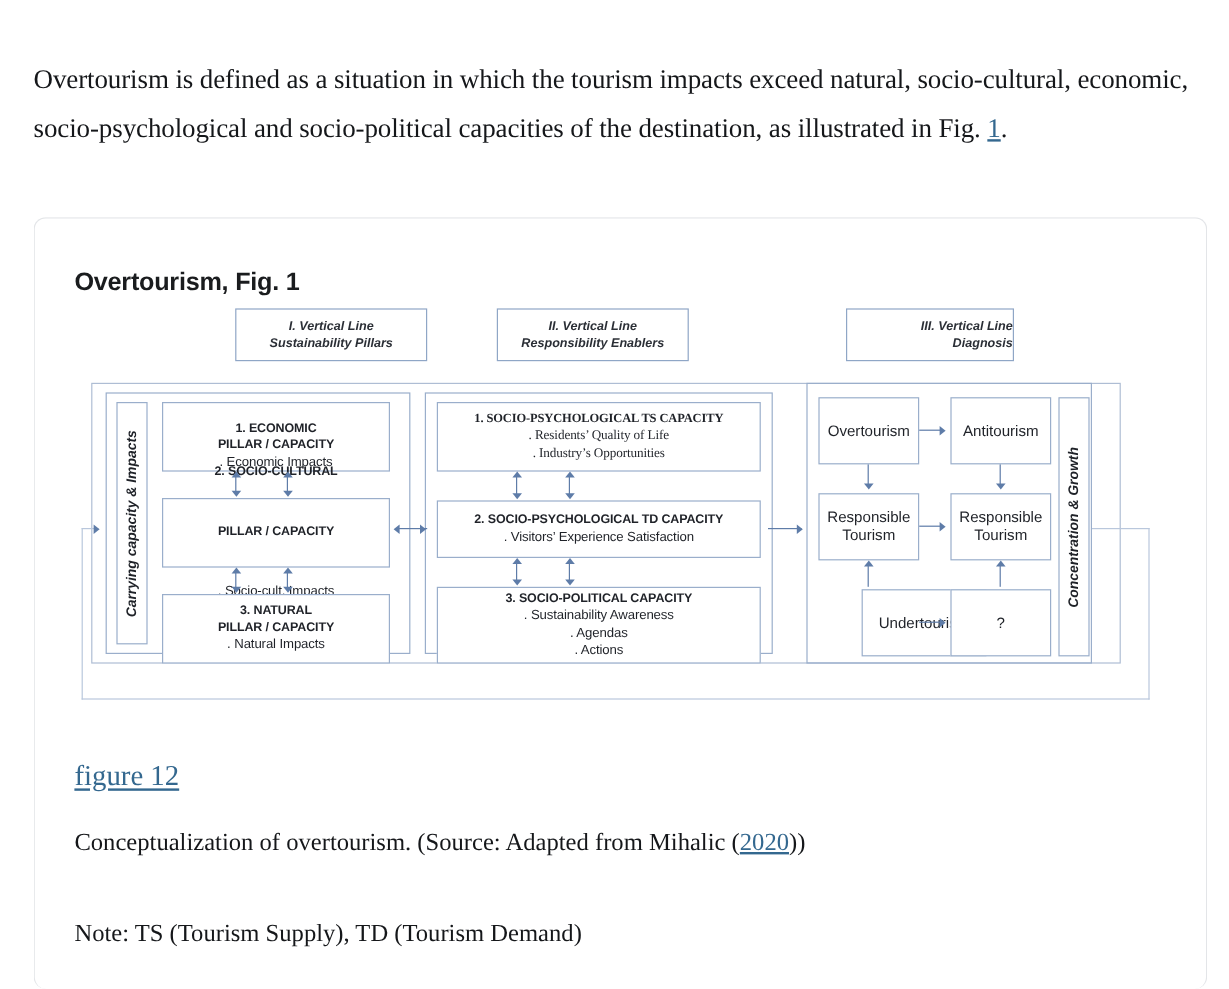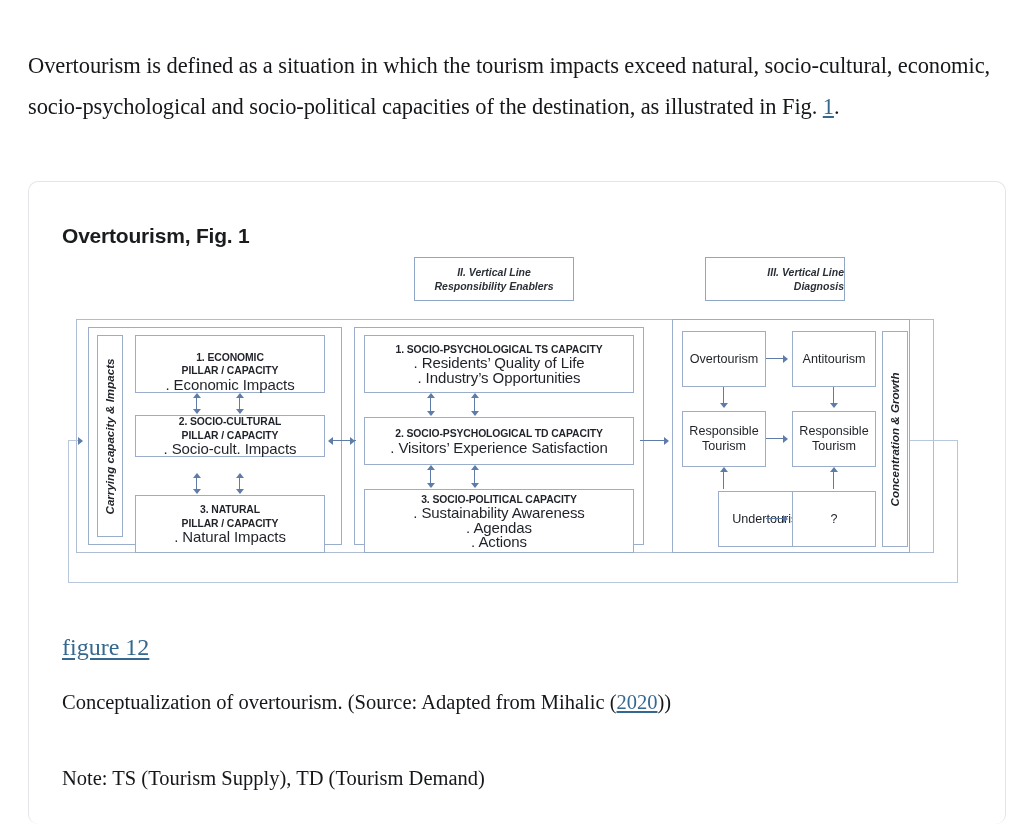--- a/index.html
+++ b/index.html
@@ -96,21 +96,21 @@
     font-family: "Liberation Sans", sans-serif;
     color: #1f2228;
   }
   .node .ttl {
     font-weight: bold;
     font-size: 10.4px;
     line-height: 13.5px;
     letter-spacing: -0.1px;
   }
   .node .sub {
-    font-size: 15px;
+    font-size: 11px;
     line-height: 14.5px;
     letter-spacing: -0.1px;
   }
   .node.plain {
     font-weight: normal;
     font-size: 12.6px;
     line-height: 15px;
   }
 
   
@@ -181,20 +181,24 @@
 <div id="root">
 
   <p class="body-para"><span>Overtourism is defined as a situation in which the tourism impacts exceed natural, socio-cultural, economic, socio-psychological and socio-political capacities of the destination, as illustrated in Fig. </span><a class="inline-link">1</a><span>.</span></p>
 
   <div class="fig-card">
 
     <div class="fig-title">Overtourism, Fig. 1</div>
 
     <div class="diagram">
 
+      <div class="hdr-box" style="left:134px; top:0px; width:160px; height:44px;">
+        <div>I. Vertical Line</div>
+        <div>Sustainability Pillars</div>
+      </div>
       <div class="hdr-box" style="left:352px; top:0px; width:160px; height:44px;">
         <div>II. Vertical Line</div>
         <div>Responsibility Enablers</div>
       </div>
       <div class="hdr-box" style="left:643px; top:0px; width:140px; height:44px;align-items:flex-end;">
         <div>III. Vertical Line</div>
         <div>Diagnosis</div>
       </div>
 
       <div class="frame frame-soft" style="left:14px; top:62px; width:858px; height:234px;"></div>
@@ -205,21 +209,21 @@
 
       <div class="rail" style="left:35px; top:78px; width:26px; height:202px;">
         <span>Carrying capacity &amp; Impacts</span>
       </div>
 
       <div class="node" style="left:73px; top:78px; width:190px; height:58px;justify-content:flex-end;">
         <div class="ttl">1.    ECONOMIC</div>
         <div class="ttl">PILLAR / CAPACITY</div>
         <div class="sub">. Economic Impacts</div>
       </div>
-      <div class="node" style="left:73px; top:158px; width:190px; height:42px;">
+      <div class="node" style="left:73px; top:158px; width:190px; height:58px;gap:36px;">
         <div class="ttl">2. SOCIO-CULTURAL</div>
         <div class="ttl">PILLAR / CAPACITY</div>
         <div class="sub">. Socio-cult. Impacts</div>
       </div>
       <div class="node" style="left:73px; top:238px; width:190px; height:58px;">
         <div class="ttl">3. NATURAL</div>
         <div class="ttl">PILLAR / CAPACITY</div>
         <div class="sub">. Natural Impacts</div>
       </div>
 
@@ -230,21 +234,21 @@
       <div class="ah up" style="left:173.5px; top:136px;"></div>
       <div class="ah down" style="left:173.5px; top:152px;"></div>
 
       <div class="ln v" style="left:134px; top:219px; height:16px;"></div>
       <div class="ah up" style="left:130.5px; top:216px;"></div>
       <div class="ah down" style="left:130.5px; top:232px;"></div>
       <div class="ln v" style="left:177px; top:219px; height:16px;"></div>
       <div class="ah up" style="left:173.5px; top:216px;"></div>
       <div class="ah down" style="left:173.5px; top:232px;"></div>
 
-      <div class="node" style="left:302px; top:78px; width:270px; height:58px;">
+      <div class="node" style="left:302px; top:78px; width:270px; height:58px;font-family:Liberation Serif, serif;">
         <div class="ttl">1. SOCIO-PSYCHOLOGICAL TS CAPACITY</div>
         <div class="sub">. Residents’ Quality of Life</div>
         <div class="sub">. Industry’s Opportunities</div>
       </div>
       <div class="node" style="left:302px; top:160px; width:270px; height:48px;">
         <div class="ttl">2. SOCIO-PSYCHOLOGICAL TD CAPACITY</div>
         <div class="sub">. Visitors’ Experience Satisfaction</div>
       </div>
       <div class="node" style="left:302px; top:232px; width:270px; height:64px;">
         <div class="ttl">3. SOCIO-POLITICAL CAPACITY</div>

